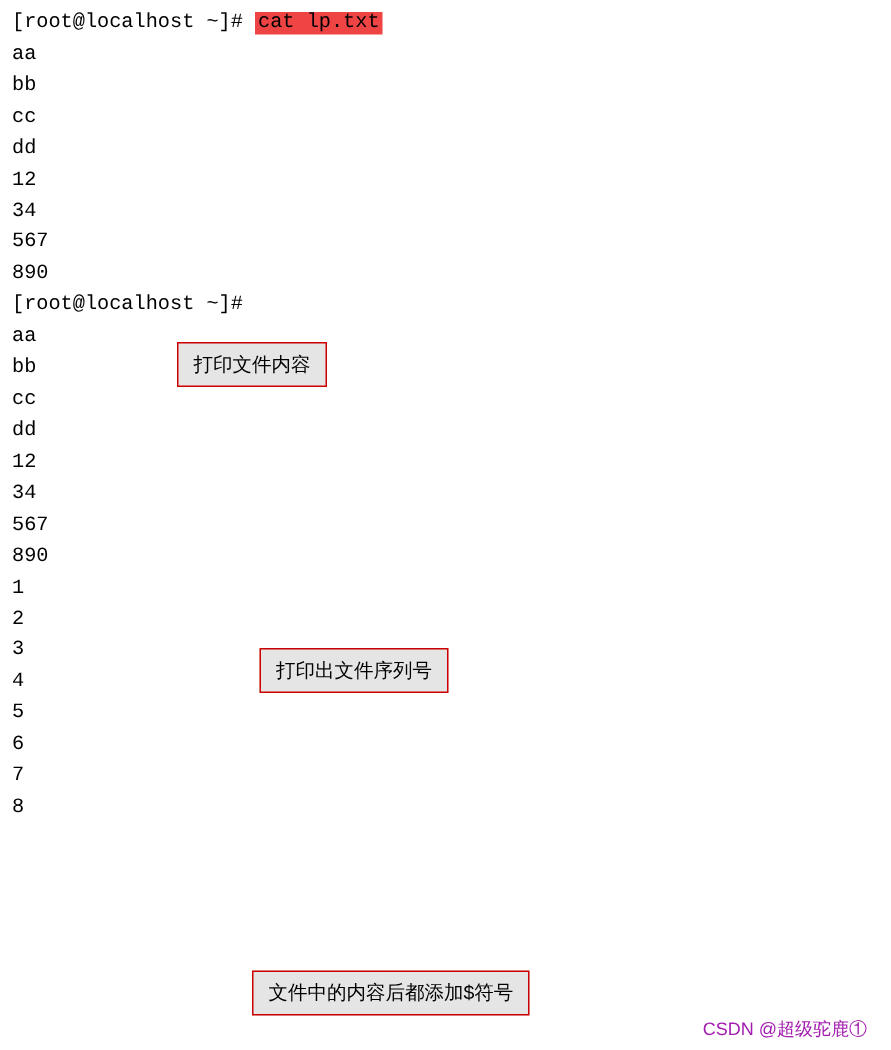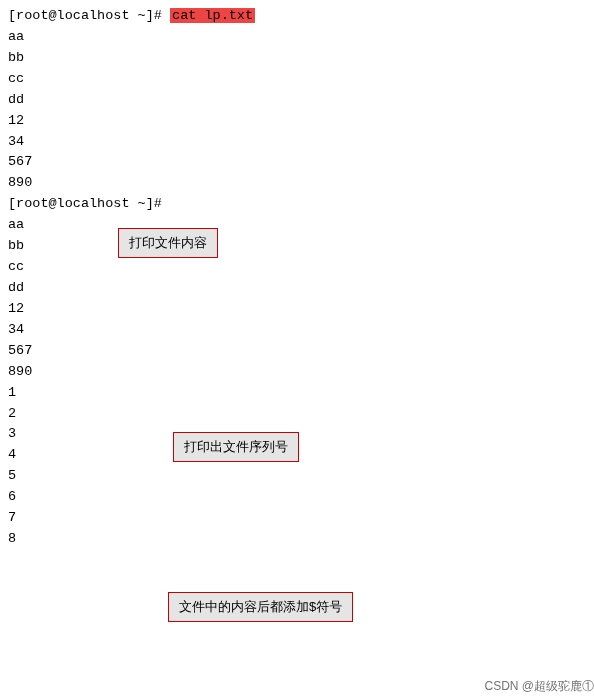--- a/index.html
+++ b/index.html
@@ -42,24 +42,24 @@
       background: #e5e5e5;
       color: #000000;
       font-family: 'Microsoft YaHei', SimSun, sans-serif;
       font-size: 13px;
       padding: 4px 10px;
       white-space: nowrap;
     }
     .watermark {
       position: absolute;
       bottom: 4px;
-      right: 0;
+      right: 16px;
       font-family: 'Microsoft YaHei', SimSun, sans-serif;
       font-size: 12px;
-      color: #737373;
+      color: #a21caf;
     }
   </style>
 </head>
 <body>
 
 <div class="terminal">
 
   <div class="line"><span class="prompt">[root@localhost ~]# </span><span class="cmd-highlight">cat lp.txt</span></div>
   <div class="line">aa</div>
   <div class="line">bb</div>
@@ -84,17 +84,17 @@
   <div class="line">4</div>
   <div class="line">5</div>
   <div class="line">6</div>
   <div class="line">7</div>
   <div class="line">8</div>
 
   <div class="annotation-box" style="top: 228px; left: 118px;">打印文件内容</div>
 
   <div class="annotation-box" style="top: 432px; left: 160px; margin-left: 13px;">打印出文件序列号</div>
 
-  <div class="annotation-box" style="top: 592px; left: 168px;">文件中的内容后都添加$符号</div>
+  <div class="annotation-box" style="top: 647px; left: 168px;">文件中的内容后都添加$符号</div>
 
   <div class="watermark">CSDN @超级驼鹿①</div>
 
 </div>
 
 </body></html>

